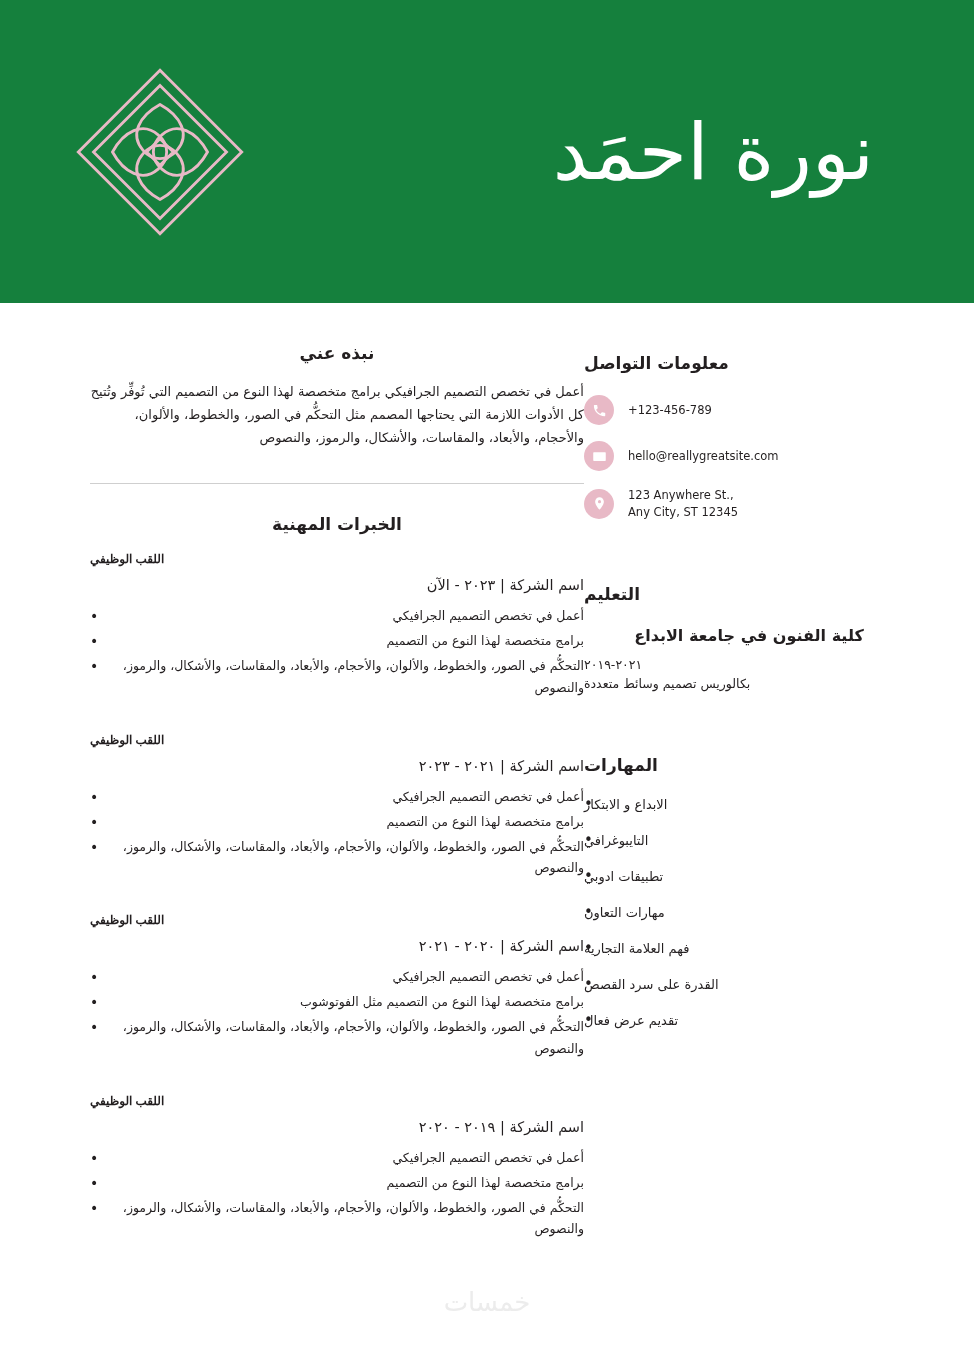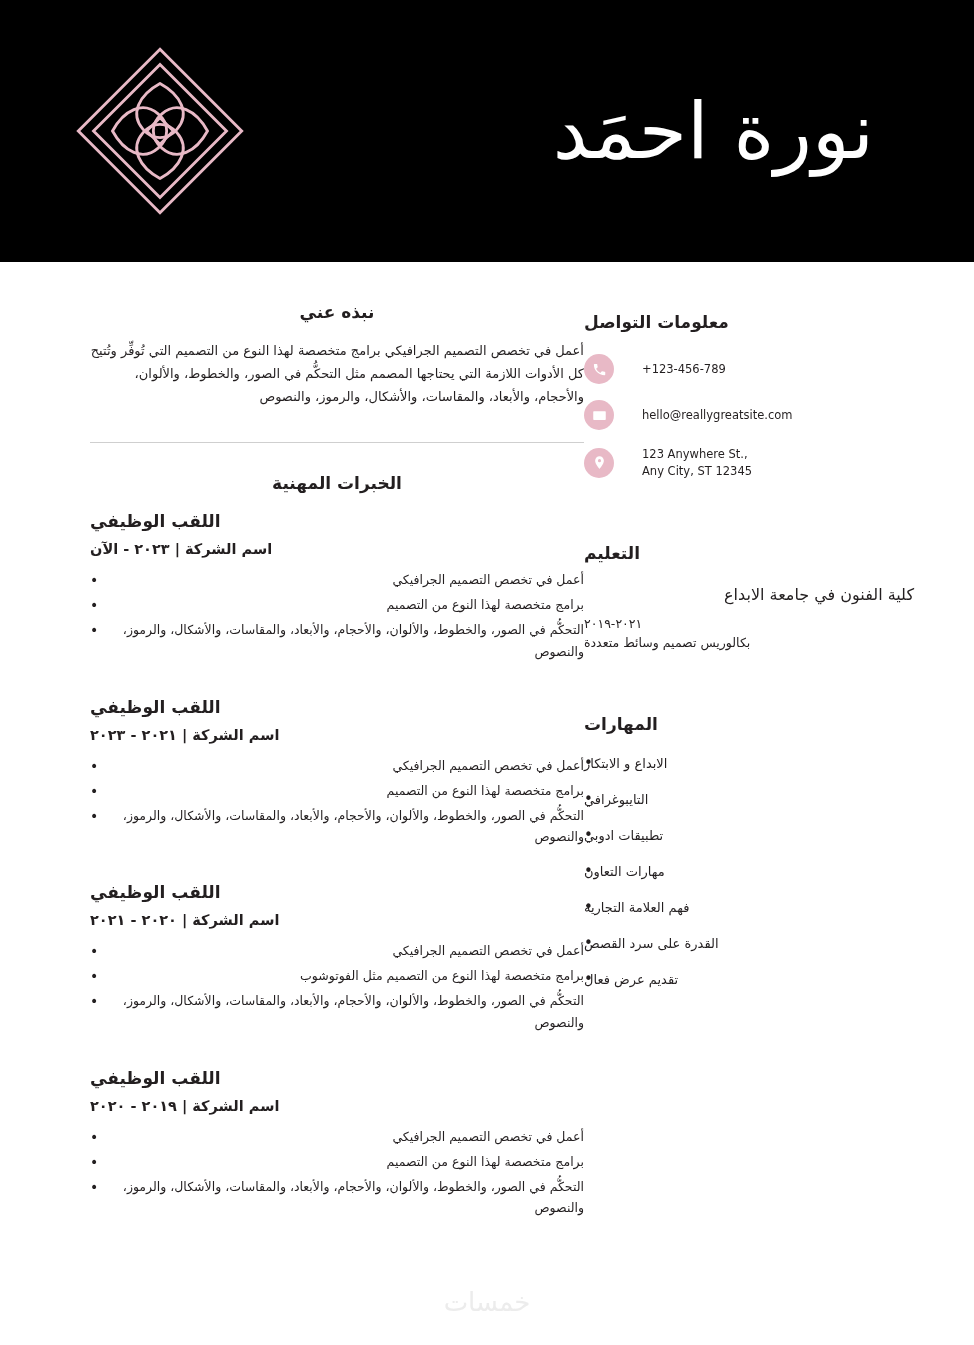--- a/index.html
+++ b/index.html
@@ -13,22 +13,22 @@
     font-family: "DejaVu Sans", "Liberation Sans", sans-serif;
     color: #231f20;
     position: relative;
     overflow: hidden;
   }
 
   
   .header {
     position: relative;
     width: 974px;
-    height: 262px;
-    background: #000000;
+    height: 303px;
+    background: #15803d;
     display: flex;
     align-items: center;
     justify-content: flex-start;
     box-sizing: border-box;
     padding: 0 60px 0 60px;
   }
   .header-name {
     color: #ffffff;
     font-size: 78px;
     line-height: 1;
@@ -79,21 +79,21 @@
     margin: 0 0 22px 0;
     color: #231f20;
     direction: rtl;
   }
   .contact-row {
     display: flex;
     flex-direction: row;
     align-items: center;
     justify-content: flex-start;
     margin-bottom: 16px;
-    gap: 28px;
+    gap: 14px;
   }
   .contact-icon {
     width: 30px;
     height: 30px;
     border-radius: 50%;
     background: #e8b9c6;
     display: flex;
     align-items: center;
     justify-content: center;
     flex: 0 0 30px;
@@ -108,22 +108,22 @@
     flex: 1;
     order: 1;
     line-height: 1.45;
     white-space: pre-line;
   }
 
   .side-block { margin-top: 64px; }
 
   .edu-title {
     font-size: 16px;
-    font-weight: normal;
-    text-align: right;
+    font-weight: bold;
+    text-align: center;
     margin: 0 0 6px 0;
     direction: rtl;
   }
   .edu-dates {
     font-size: 12.5px;
     text-align: left;
     margin: 12px 0 4px 0;
     direction: rtl;
   }
   .edu-desc {
@@ -169,30 +169,31 @@
     direction: rtl;
     margin: 0;
   }
   .divider {
     border: none;
     border-top: 1px solid #cfcfcf;
     margin: 34px 0 30px 0;
   }
   .job { margin-bottom: 34px; }
   .job-title {
-    font-size: 17px;
+    font-size: 12px;
     font-weight: bold;
     text-align: left;
     margin: 0 0 10px 0;
     direction: rtl;
+    font-family: Liberation Serif, serif;
   }
   .job-company {
     font-size: 14.5px;
-    font-weight: bold;
-    text-align: left;
+    font-weight: normal;
+    text-align: right;
     margin: 0 0 12px 0;
     direction: rtl;
   }
   ul.job-points {
     list-style: none;
     margin: 0;
     padding: 0;
     direction: rtl;
   }
   ul.job-points li {

